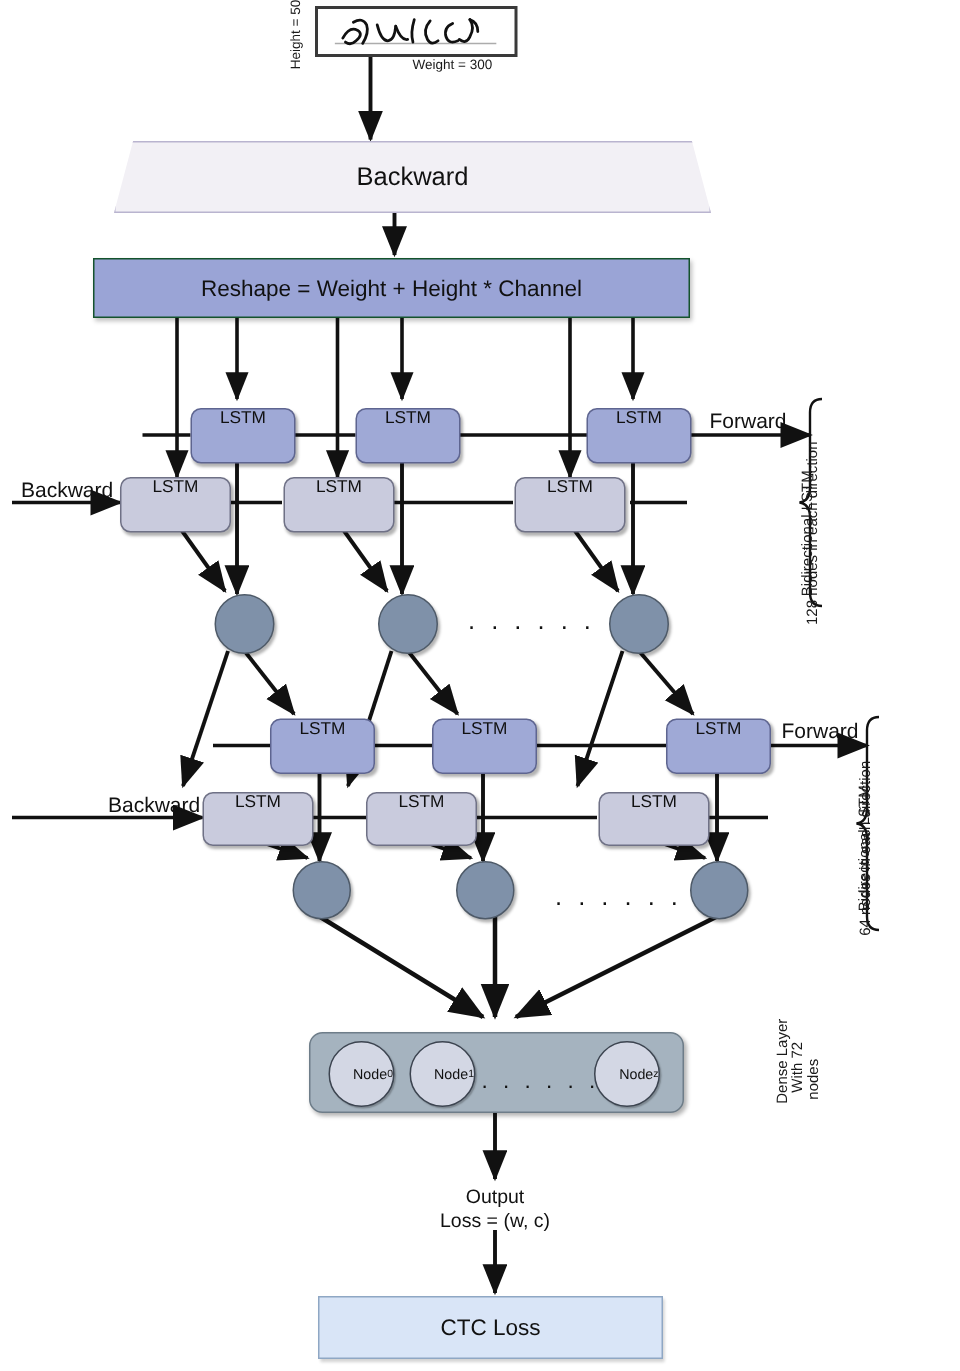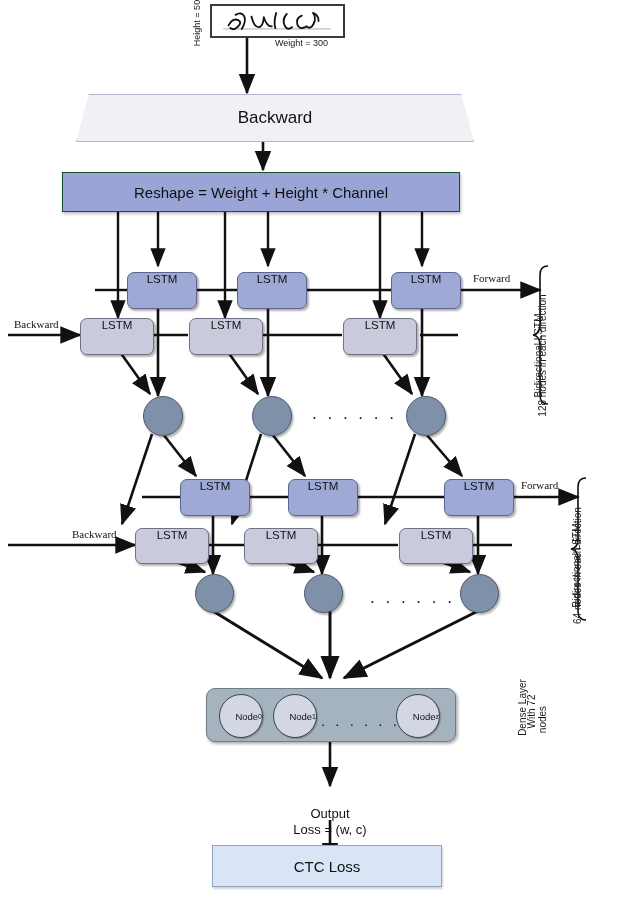--- a/index.html
+++ b/index.html
@@ -75,24 +75,24 @@
     font-size:15px;color:#111;
     box-shadow:1px 2px 2px rgba(0,0,0,.18);
   }
 
   .ellipsis{
     position:absolute;font-size:17px;letter-spacing:3px;color:#111;
     font-family:"Liberation Sans",sans-serif;
   }
 
   .outtext{
-    position:absolute;text-align:center;font-size:13px;color:#111;line-height:1.25;margin-top:16px;
-  }
-
-  .arrowlabel{position:absolute;font-size:11px;color:#111;white-space:nowrap;font-family:Liberation Serif, serif;}
+    position:absolute;text-align:center;font-size:13px;color:#111;line-height:1.25;
+  }
+
+  .arrowlabel{position:absolute;font-size:14px;color:#111;white-space:nowrap;}
 </style>
 </head>
 <body>
 
 <div id="stage">
 
   <svg id="svg-layer" viewBox="0 0 640 914">
     <defs>
       <marker id="ah" markerWidth="9" markerHeight="9" refX="7.4" refY="3.2" orient="auto">
         <path d="M0,0 L8,3.2 L0,6.4 z" fill="#111"></path>
@@ -284,17 +284,17 @@
 
   <div class="vlabel" style="left:494px;top:702px;transform:rotate(-90deg);font-size:10px;">Dense Layer</div>
   <div class="vlabel" style="left:515px;top:706px;transform:rotate(-90deg);font-size:10px;">With 72</div>
   <div class="vlabel" style="left:529px;top:714px;transform:rotate(-90deg);font-size:10px;">nodes</div>
 
   <div class="outtext" style="left:230px;top:790px;width:200px;">
     <div>Output</div>
     <div>Loss = (w, c)</div>
   </div>
 
-  <div class="ctc-box" style="left:212px;top:845px;width:228px;height:40px;">
+  <div class="ctc-box" style="left:212px;top:864px;width:228px;height:40px;">
     <span>CTC Loss</span>
   </div>
 
 </div>
 
 </body></html>

